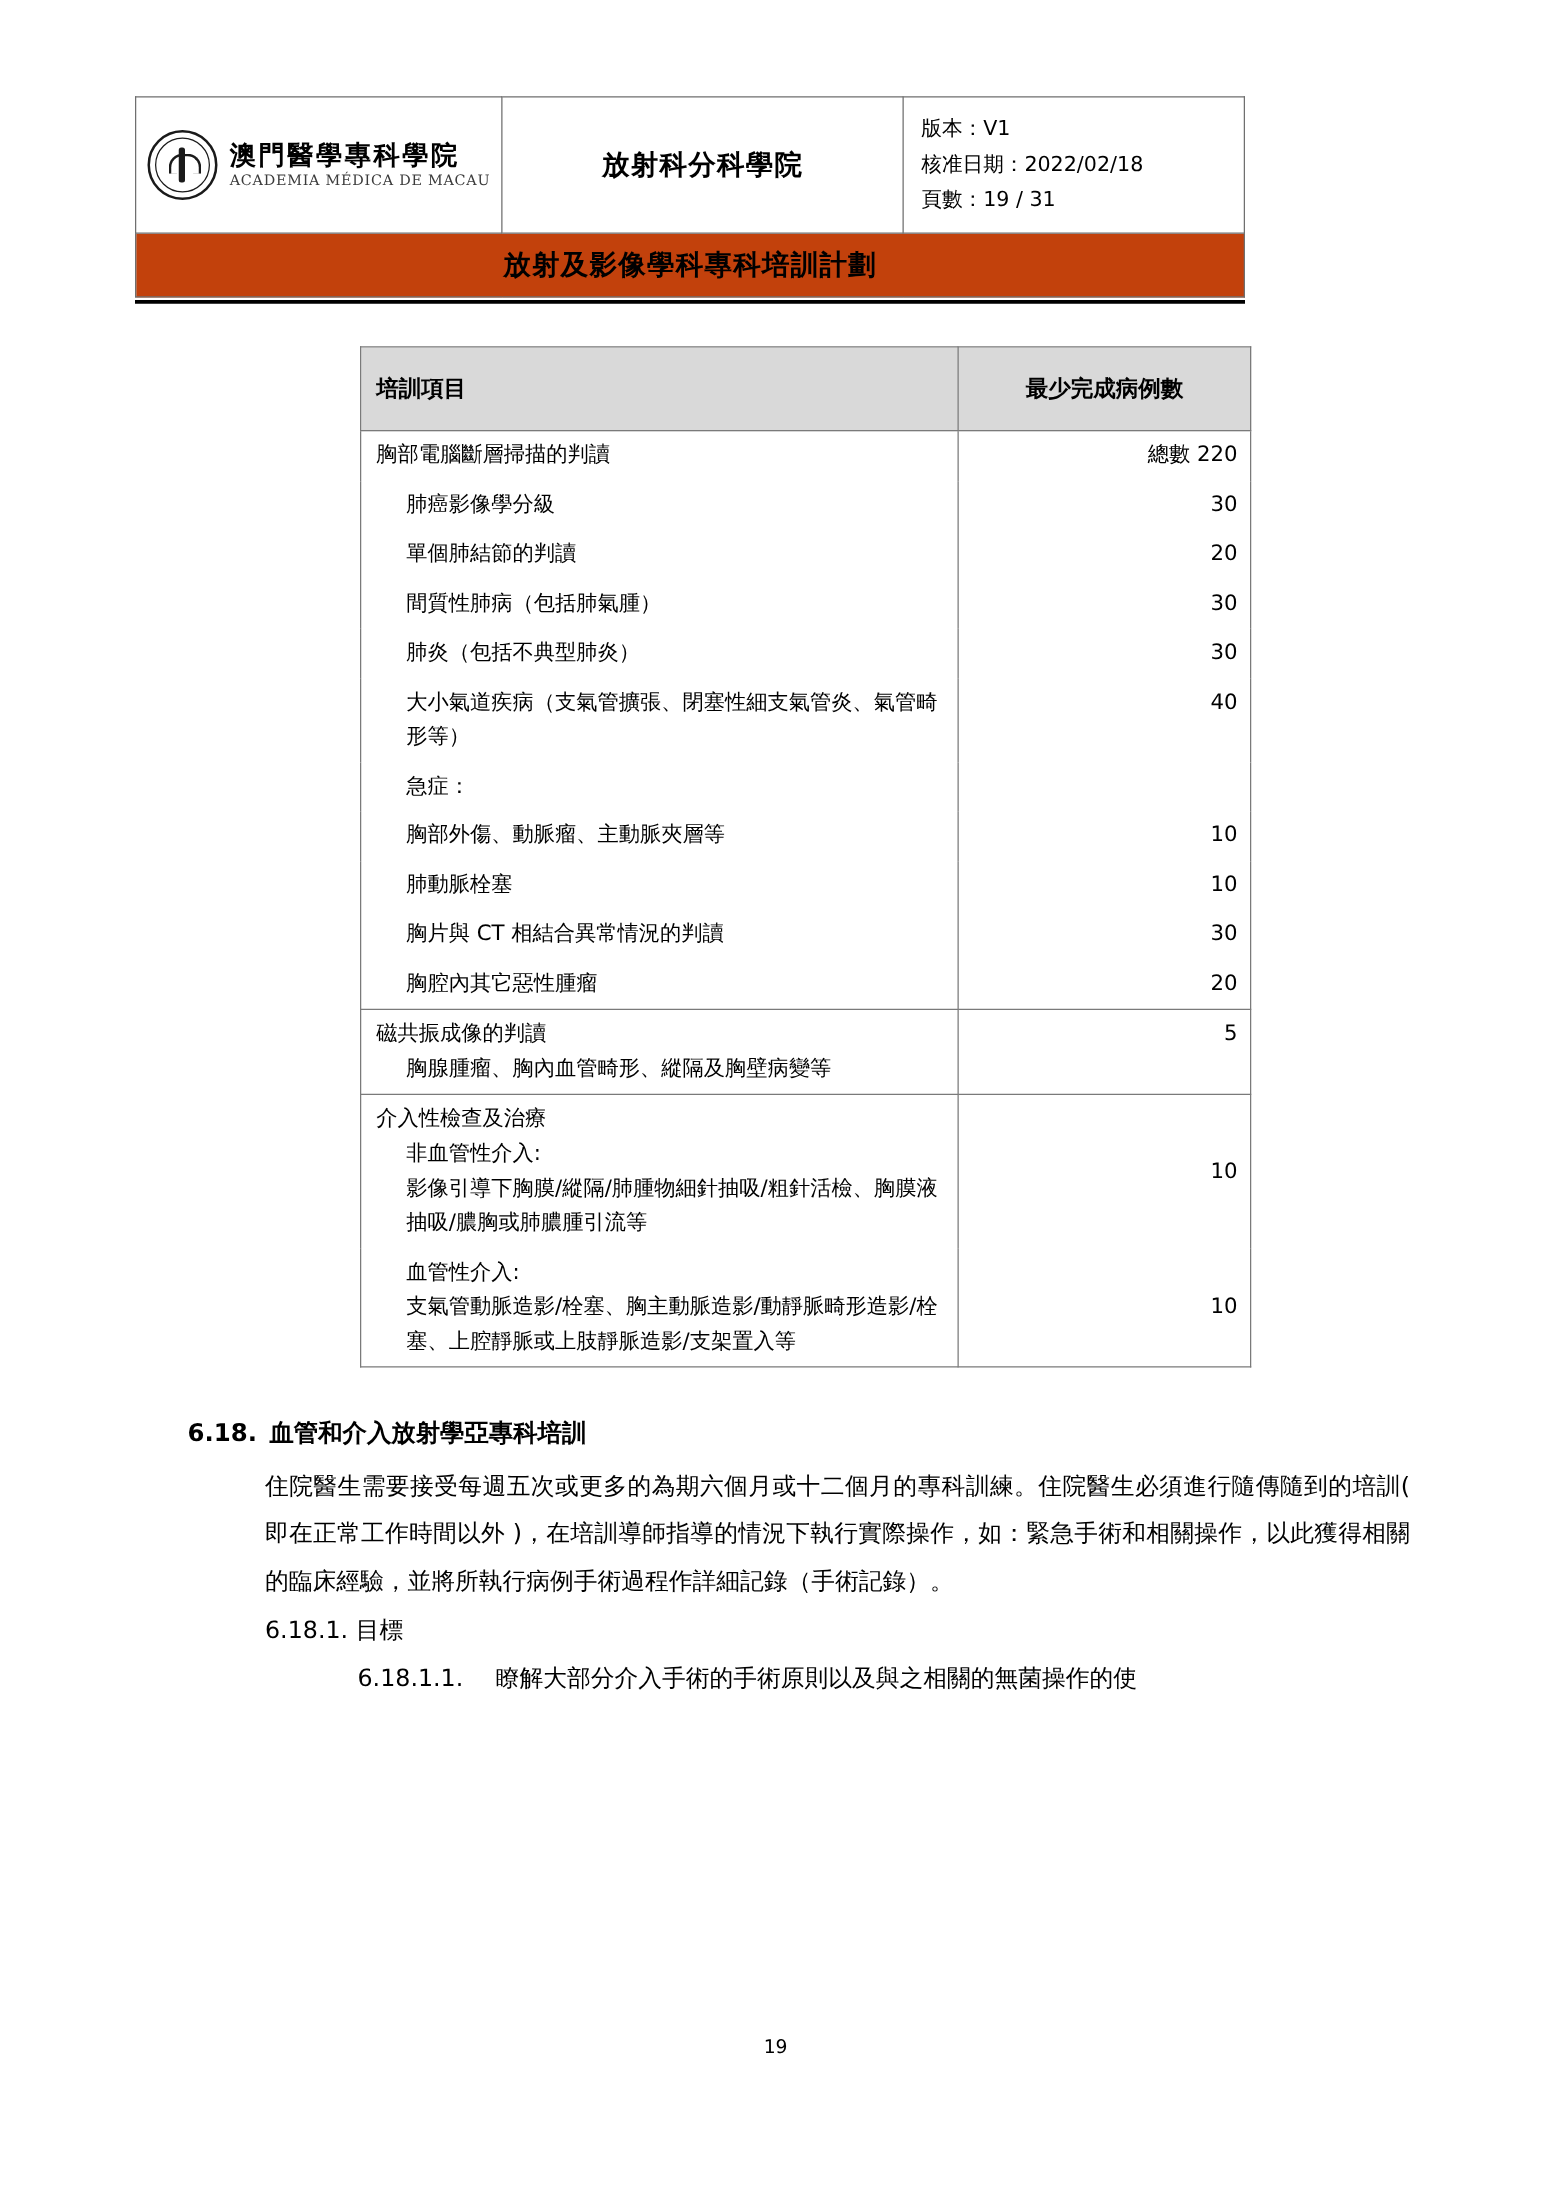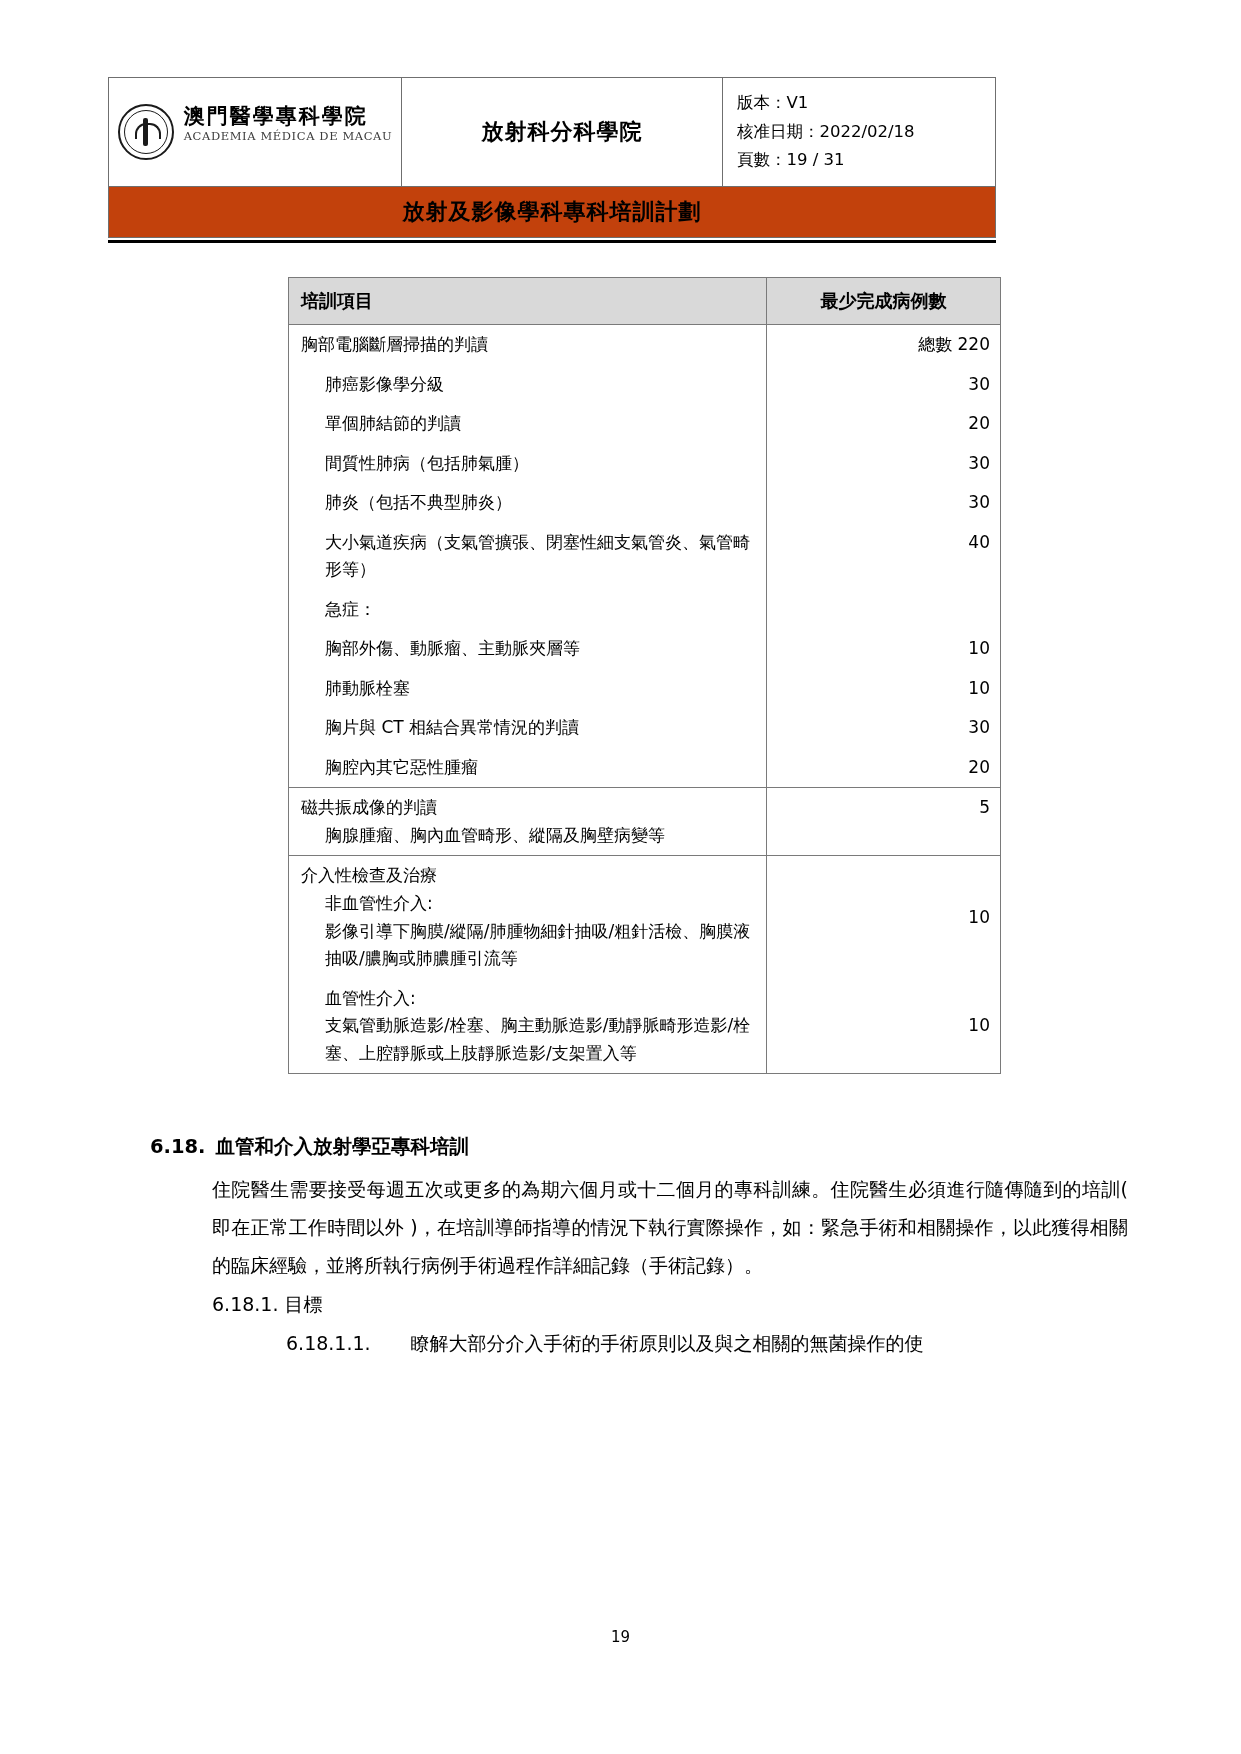--- a/index.html
+++ b/index.html
@@ -43,20 +43,21 @@
     vertical-align: middle;
   }
 
   .logo-cell {
     width: 292px;
     height: 108px;
     text-align: center;
   }
   .logo-inner {
     display: flex;
+    align-items: center;
     justify-content: center;
     gap: 10px;
     padding: 6px 8px;
   }
   .logo-seal {
     width: 52px;
     height: 52px;
     border-radius: 50%;
     border: 2px solid #1a1a1a;
     position: relative;
@@ -154,21 +155,21 @@
   }
   table.data-table {
     width: 100%;
     border-collapse: collapse;
     table-layout: fixed;
     font-size: 17px;
   }
   table.data-table td,
   table.data-table th {
     border: 1px solid #7a7a7a;
-    padding: 4px;
+    padding: 14px;
     vertical-align: top;
   }
   .col-item { width: 478px; }
   .col-num  { width: 234px; }
 
   thead th {
     background: #d9d9d9;
     font-weight: bold;
     font-size: 18px;
     height: 38px;
@@ -227,21 +228,21 @@
   }
   .sub-line {
     margin-top: 2px;
     margin-left: 178px;
     font-size: 19px;
   }
   .h-61811 {
     margin-top: 2px;
     margin-left: 178px;
     display: flex;
-    gap: 40px;
+    gap: 26px;
     font-size: 19px;
   }
   .h-61811 .num { white-space: nowrap; }
 
   .page-number {
     position: absolute;
     left: 0;
     top: 1628px;
     width: 1241px;
     text-align: center;

